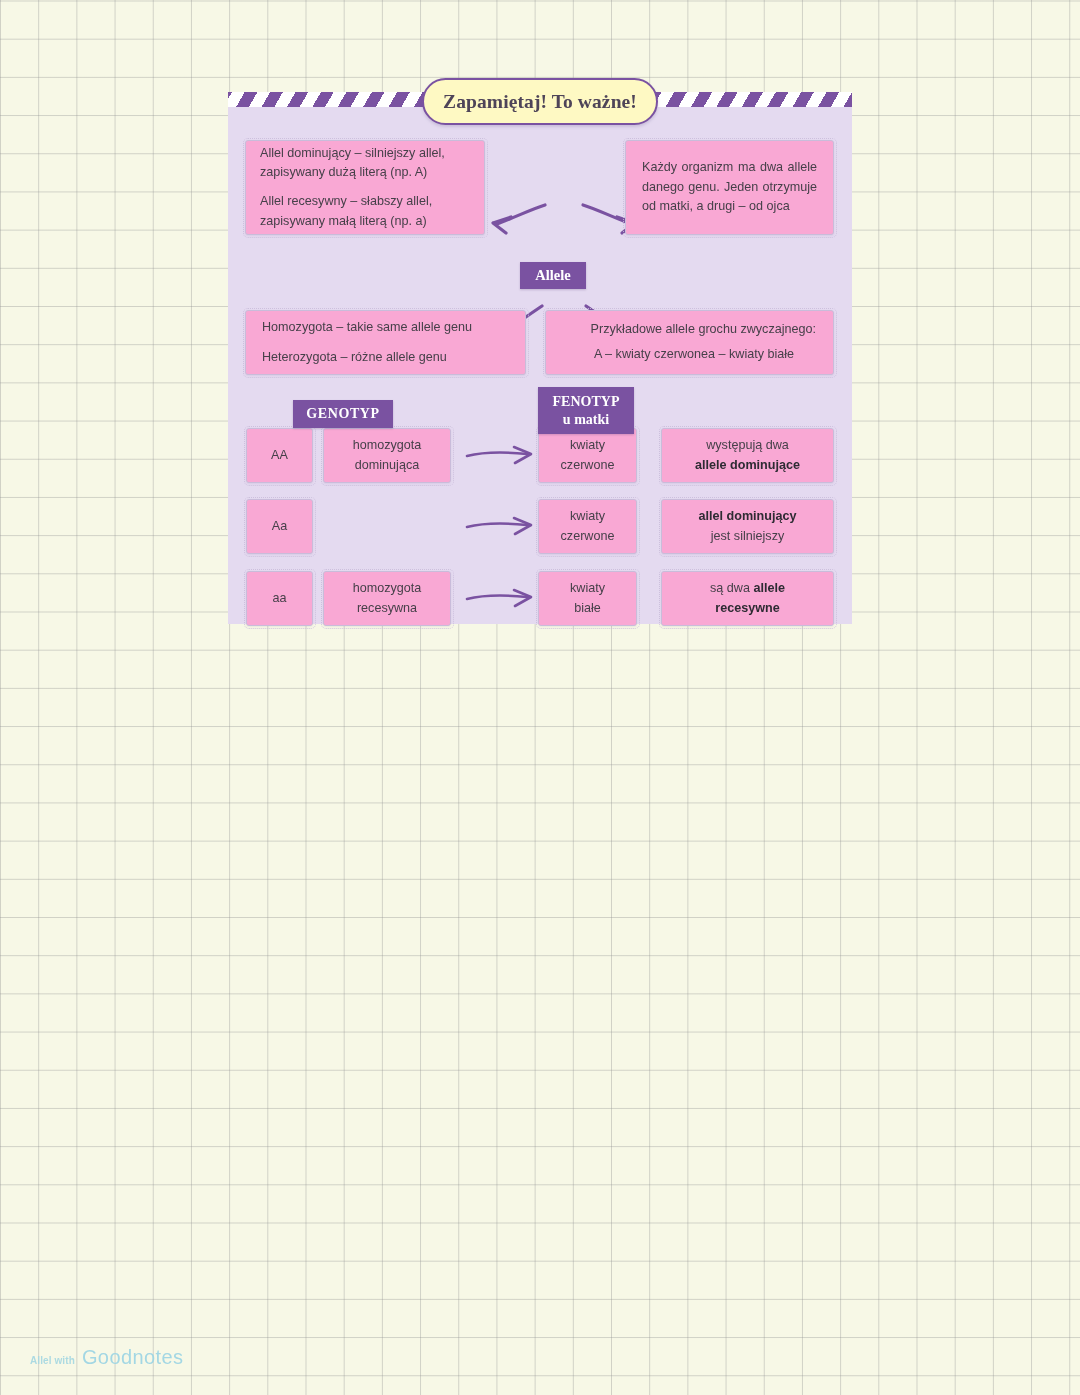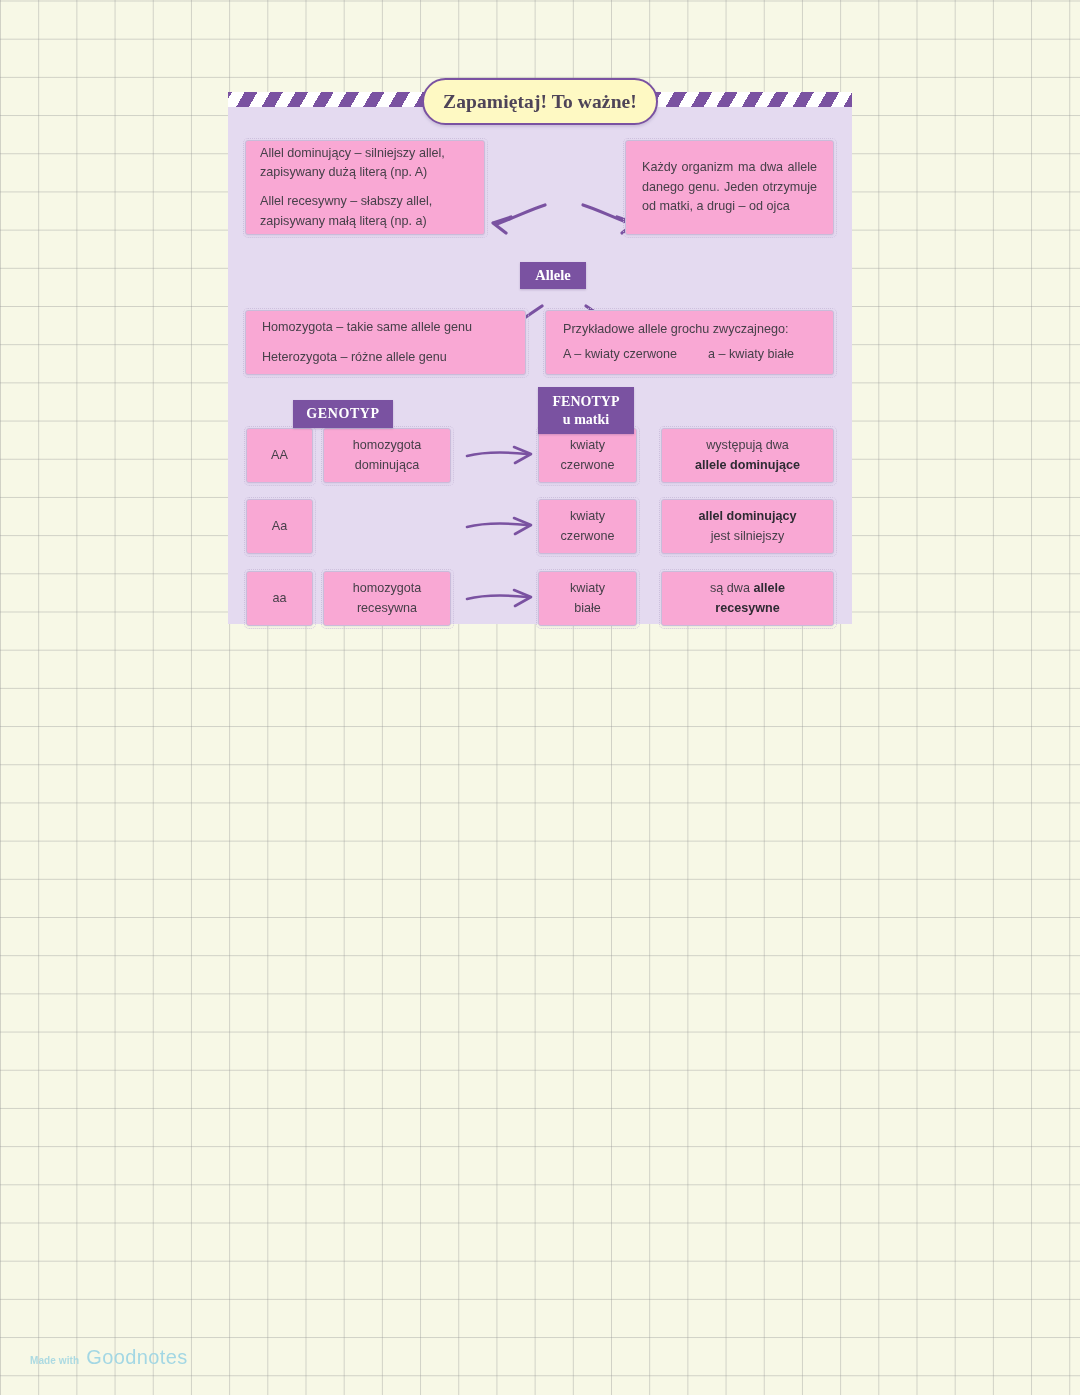--- a/index.html
+++ b/index.html
@@ -235,21 +235,21 @@
     </div>
 
     <div class="sbox" style="left:17px; top:203px; width:281px; height:65px;">
       <div class="sbox-inner" style="padding:0 16px;">
         <p class="txt">Homozygota – takie same allele genu</p>
         <p class="txt" style="margin-top:10px;">Heterozygota – różne allele genu</p>
       </div>
     </div>
 
     <div class="sbox" style="left:317px; top:203px; width:289px; height:65px;">
-      <div class="sbox-inner" style="padding:7px 17px;">
+      <div class="sbox-inner" style="padding:7px 17px;text-align:right;">
         <p class="txt">Przykładowe allele grochu zwyczajnego:</p>
         <div style="display:flex; margin-top:5px;">
           <p class="txt" style="width:145px;">A – kwiaty czerwone</p>
           <p class="txt">a – kwiaty białe</p>
         </div>
       </div>
     </div>
 
     <div class="badge" style="left:65px; top:293px; width:100px; height:28px; font-size:14px; letter-spacing:0.6px;">
       <span>GENOTYP</span>
@@ -337,15 +337,15 @@
           <span>są dwa </span><b>allele</b>
         </p>
         <p class="txt center" style="font-weight:bold;color:#2e2b33;">recesywne</p>
       </div>
     </div>
 
   </div>
 </div>
 
 <div id="goodnotes">
-  <span class="mw">Made with</span>
+  <span class="mw">Allel with</span>
   <span class="gn">Goodnotes</span>
 </div>
 
 </body></html>

